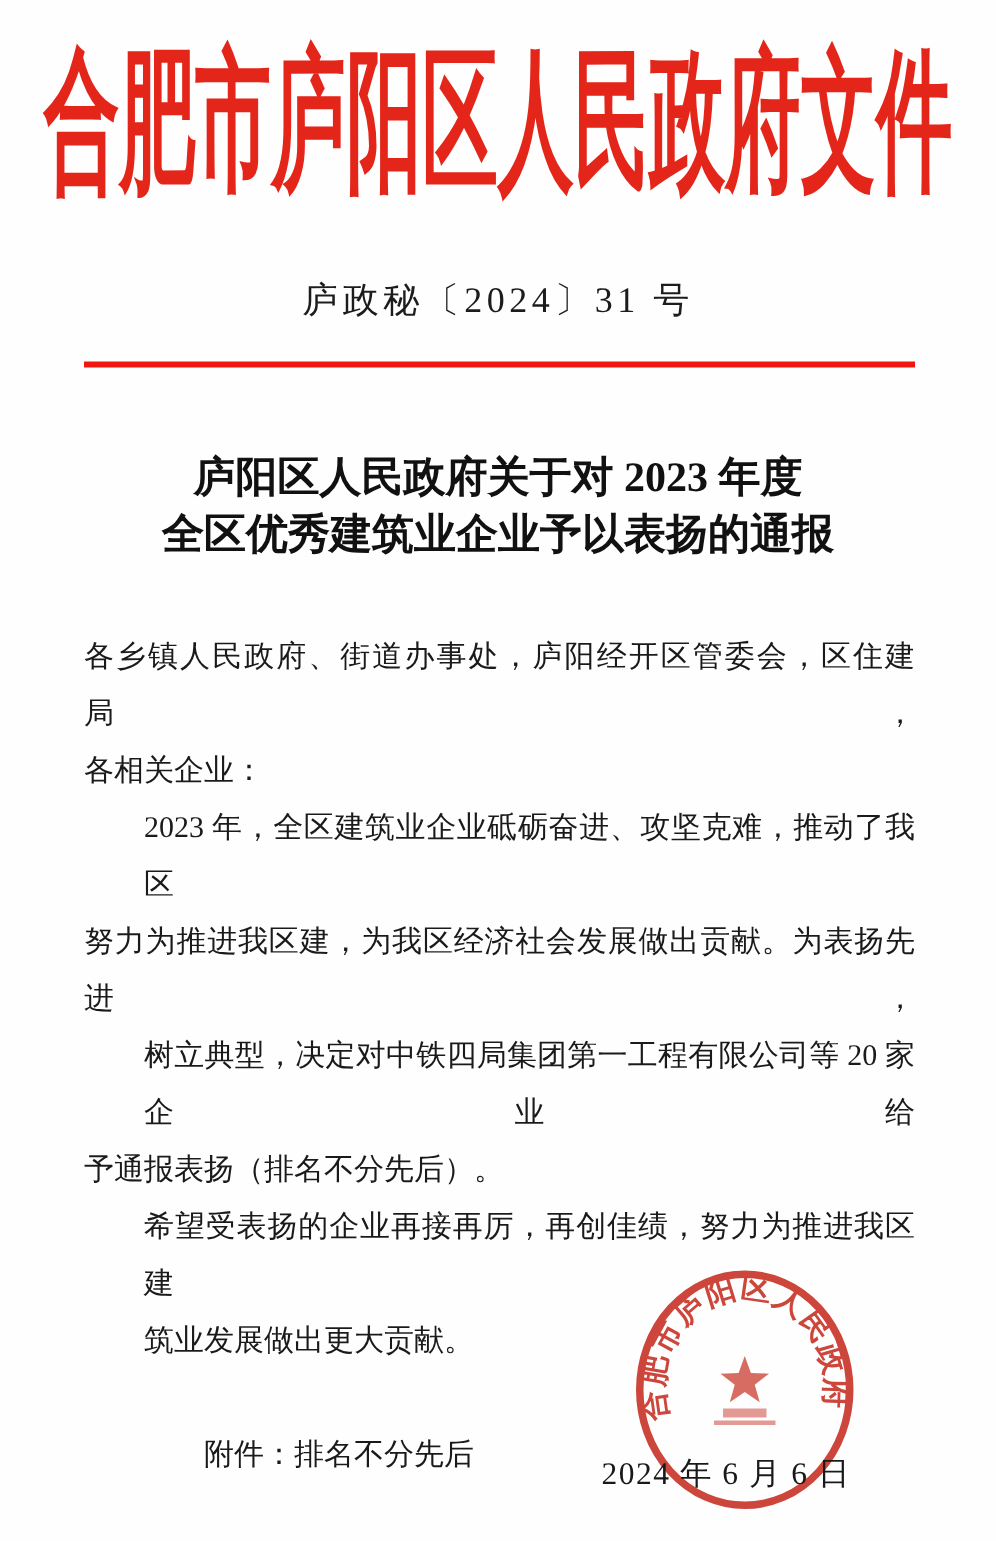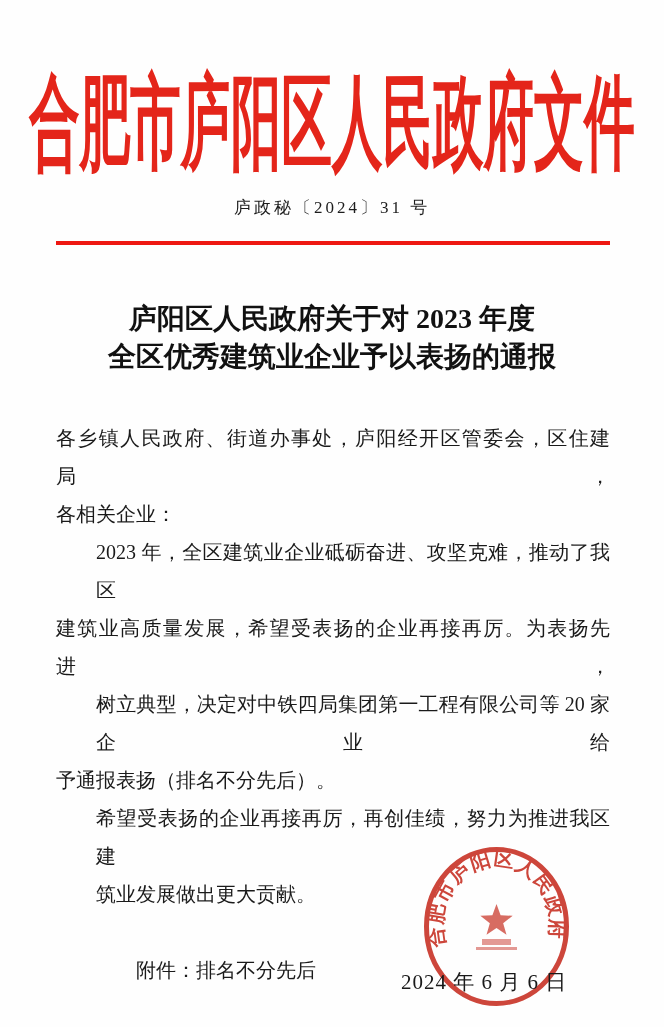--- a/index.html
+++ b/index.html
@@ -8,35 +8,35 @@
     width: 664px;
     height: 1027px;
     background: #fefefe;
     font-family: "Liberation Serif", "DejaVu Serif", serif;
     color: #161616;
     overflow: hidden;
   }
   .header {
     position: absolute;
     top: 22px; left: 0; right: 0; height: 120px;
-    display: flex; align-items: center; justify-content: center; margin-top: 42px;
+    display: flex; align-items: center; justify-content: center;
   }
   .header-text {
     font-size: 58px;
     font-weight: bold;
     color: #e4251a;
     white-space: nowrap;
     transform: scale(0.87, 1.78);
     transform-origin: center center;
   }
   .doc-number {
     position: absolute;
-    top: 196px; left: 0; width: 100%;
+    top: 184px; left: 0; width: 100%;
     text-align: center;
-    font-size: 17px;
+    font-size: 24px;
     letter-spacing: 3px;
     color: #1c1c1c;
   }
   .red-line {
     position: absolute;
     top: 241px; left: 56px;
     width: 554px; height: 4px;
     background: #ee1812;
   }
   .title-block {
@@ -100,21 +100,21 @@
 
   <div class="title-block">
     <div>庐阳区人民政府关于对 2023 年度</div>
     <div>全区优秀建筑业企业予以表扬的通报</div>
   </div>
 
   <div class="body-text">
     <div class="line fill">各乡镇人民政府、街道办事处，庐阳经开区管委会，区住建局，</div>
     <div class="line">各相关企业：</div>
     <div class="line fill indent">2023 年，全区建筑业企业砥砺奋进、攻坚克难，推动了我区</div>
-    <div class="line fill">建筑业高质量发展，希望受表扬的企业再接再厉。为表扬先进，</div>
+    <div class="line fill">努力为推进我区建，为我区经济社会发展做出贡献。为表扬先进，</div>
     <div class="line fill indent">树立典型，决定对中铁四局集团第一工程有限公司等 20 家企业给</div>
     <div class="line">予通报表扬（排名不分先后）。</div>
     <div class="line fill indent">希望受表扬的企业再接再厉，再创佳绩，努力为推进我区建</div>
     <div class="line indent">筑业发展做出更大贡献。</div>
     <div class="attachment-line">附件：排名不分先后</div>
   </div>
 
   <svg class="seal" viewBox="0 0 153 167" xmlns="http://www.w3.org/2000/svg">
     <ellipse cx="76.5" cy="83.5" rx="70" ry="77" fill="none" stroke="#c9372b" stroke-width="5"></ellipse>
     <path id="sealTextArc" d="M 29.7,114 A 54,61 0 1 1 123.3,114" fill="none" stroke="none"></path>

